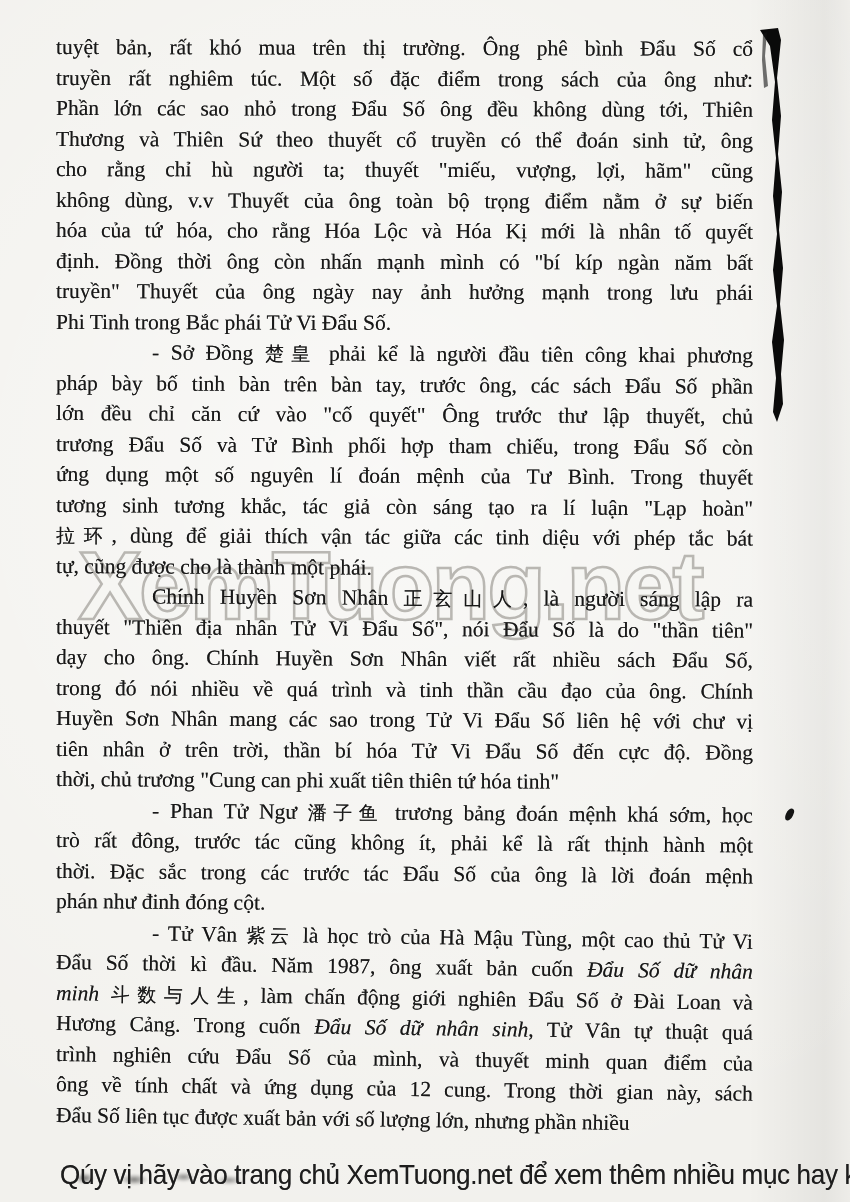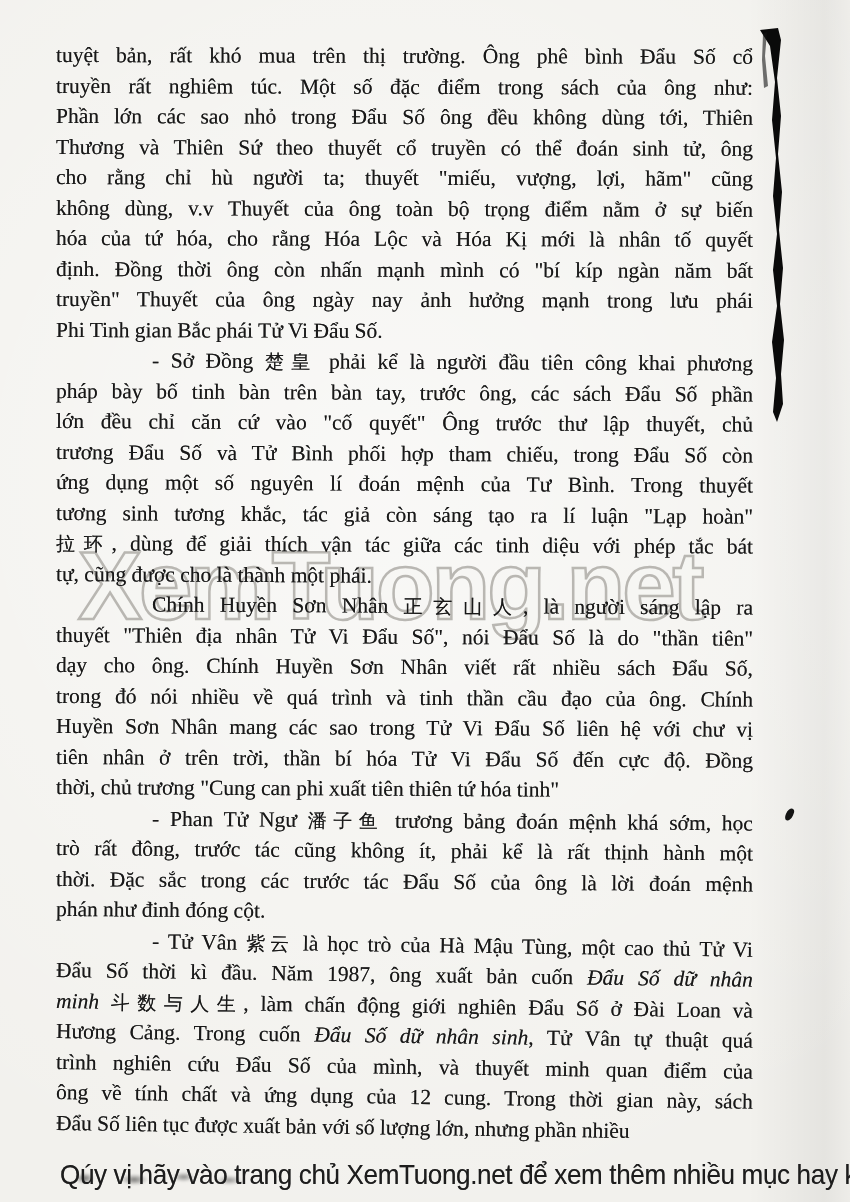--- a/index.html
+++ b/index.html
@@ -19,21 +19,21 @@
     position:absolute;left:78px;top:538px;width:720px;
     font-family:Liberation Sans, sans-serif;
     font-weight:700;font-size:96px;line-height:1;
     letter-spacing:-3px;white-space:nowrap;
     color:rgba(246,245,242,0.55);
     -webkit-text-stroke:2.5px rgba(164,162,156,0.75);
     z-index:1;user-select:none;
   }
   
   .text-block{
-    position:absolute;left:56px;top:40px;width:697px;z-index:2;
+    position:absolute;left:56px;top:32px;width:697px;z-index:2;
     color:#181818;
     font-size:21.5px;
     text-shadow:0 0 0.5px rgba(20,20,20,0.65);
   }
   .line{
     height:30.5px;line-height:30.5px;
     text-align:justify;text-align-last:justify;
     white-space:nowrap;
     transform:rotate(0.15deg);transform-origin:0 50%;
   }
@@ -85,21 +85,21 @@
 
   <div class="line"><span>tuyệt bản, rất khó mua trên thị trường. Ông phê bình Đẩu Số cổ</span></div>
       <div class="line"><span>truyền rất nghiêm túc. Một số đặc điểm trong sách của ông như:</span></div>
       <div class="line"><span>Phần lớn các sao nhỏ trong Đẩu Số ông đều không dùng tới, Thiên</span></div>
       <div class="line"><span>Thương và Thiên Sứ theo thuyết cổ truyền có thể đoán sinh tử, ông</span></div>
       <div class="line"><span>cho rằng chỉ hù người ta; thuyết "miếu, vượng, lợi, hãm" cũng</span></div>
       <div class="line"><span>không dùng, v.v Thuyết của ông toàn bộ trọng điểm nằm ở sự biến</span></div>
       <div class="line"><span>hóa của tứ hóa, cho rằng Hóa Lộc và Hóa Kị mới là nhân tố quyết</span></div>
       <div class="line"><span>định. Đồng thời ông còn nhấn mạnh mình có "bí kíp ngàn năm bất</span></div>
       <div class="line"><span>truyền" Thuyết của ông ngày nay ảnh hưởng mạnh trong lưu phái</span></div>
-      <div class="line lastline"><span>Phi Tinh gian Bắc phái Tử Vi Đẩu Số.</span></div>
+      <div class="line lastline"><span>Phi Tinh trong Bắc phái Tử Vi Đẩu Số.</span></div>
       <div class="line indent"><span>- Sở Đồng </span><span class="cjk">楚皇</span><span> phải kể là người đầu tiên công khai phương</span></div>
       <div class="line"><span>pháp bày bố tinh bàn trên bàn tay, trước ông, các sách Đẩu Số phần</span></div>
       <div class="line"><span>lớn đều chỉ căn cứ vào "cố quyết" Ông trước thư lập thuyết, chủ</span></div>
       <div class="line"><span>trương Đẩu Số và Tử Bình phối hợp tham chiếu, trong Đẩu Số còn</span></div>
       <div class="line"><span>ứng dụng một số nguyên lí đoán mệnh của Tư Bình. Trong thuyết</span></div>
       <div class="line"><span>tương sinh tương khắc, tác giả còn sáng tạo ra lí luận "Lạp hoàn"</span></div>
       <div class="line"><span class="cjk">拉环</span><span>, dùng để giải thích vận tác giữa các tinh diệu với phép tắc bát</span></div>
       <div class="line lastline"><span>tự, cũng được cho là thành một phái.</span></div>
       <div class="line indent"><span>Chính Huyền Sơn Nhân </span><span class="cjk">正玄山人</span><span>, là người sáng lập ra</span></div>
       <div class="line"><span>thuyết "Thiên địa nhân Tử Vi Đẩu Số", nói Đẩu Số là do "thần tiên"</span></div>

